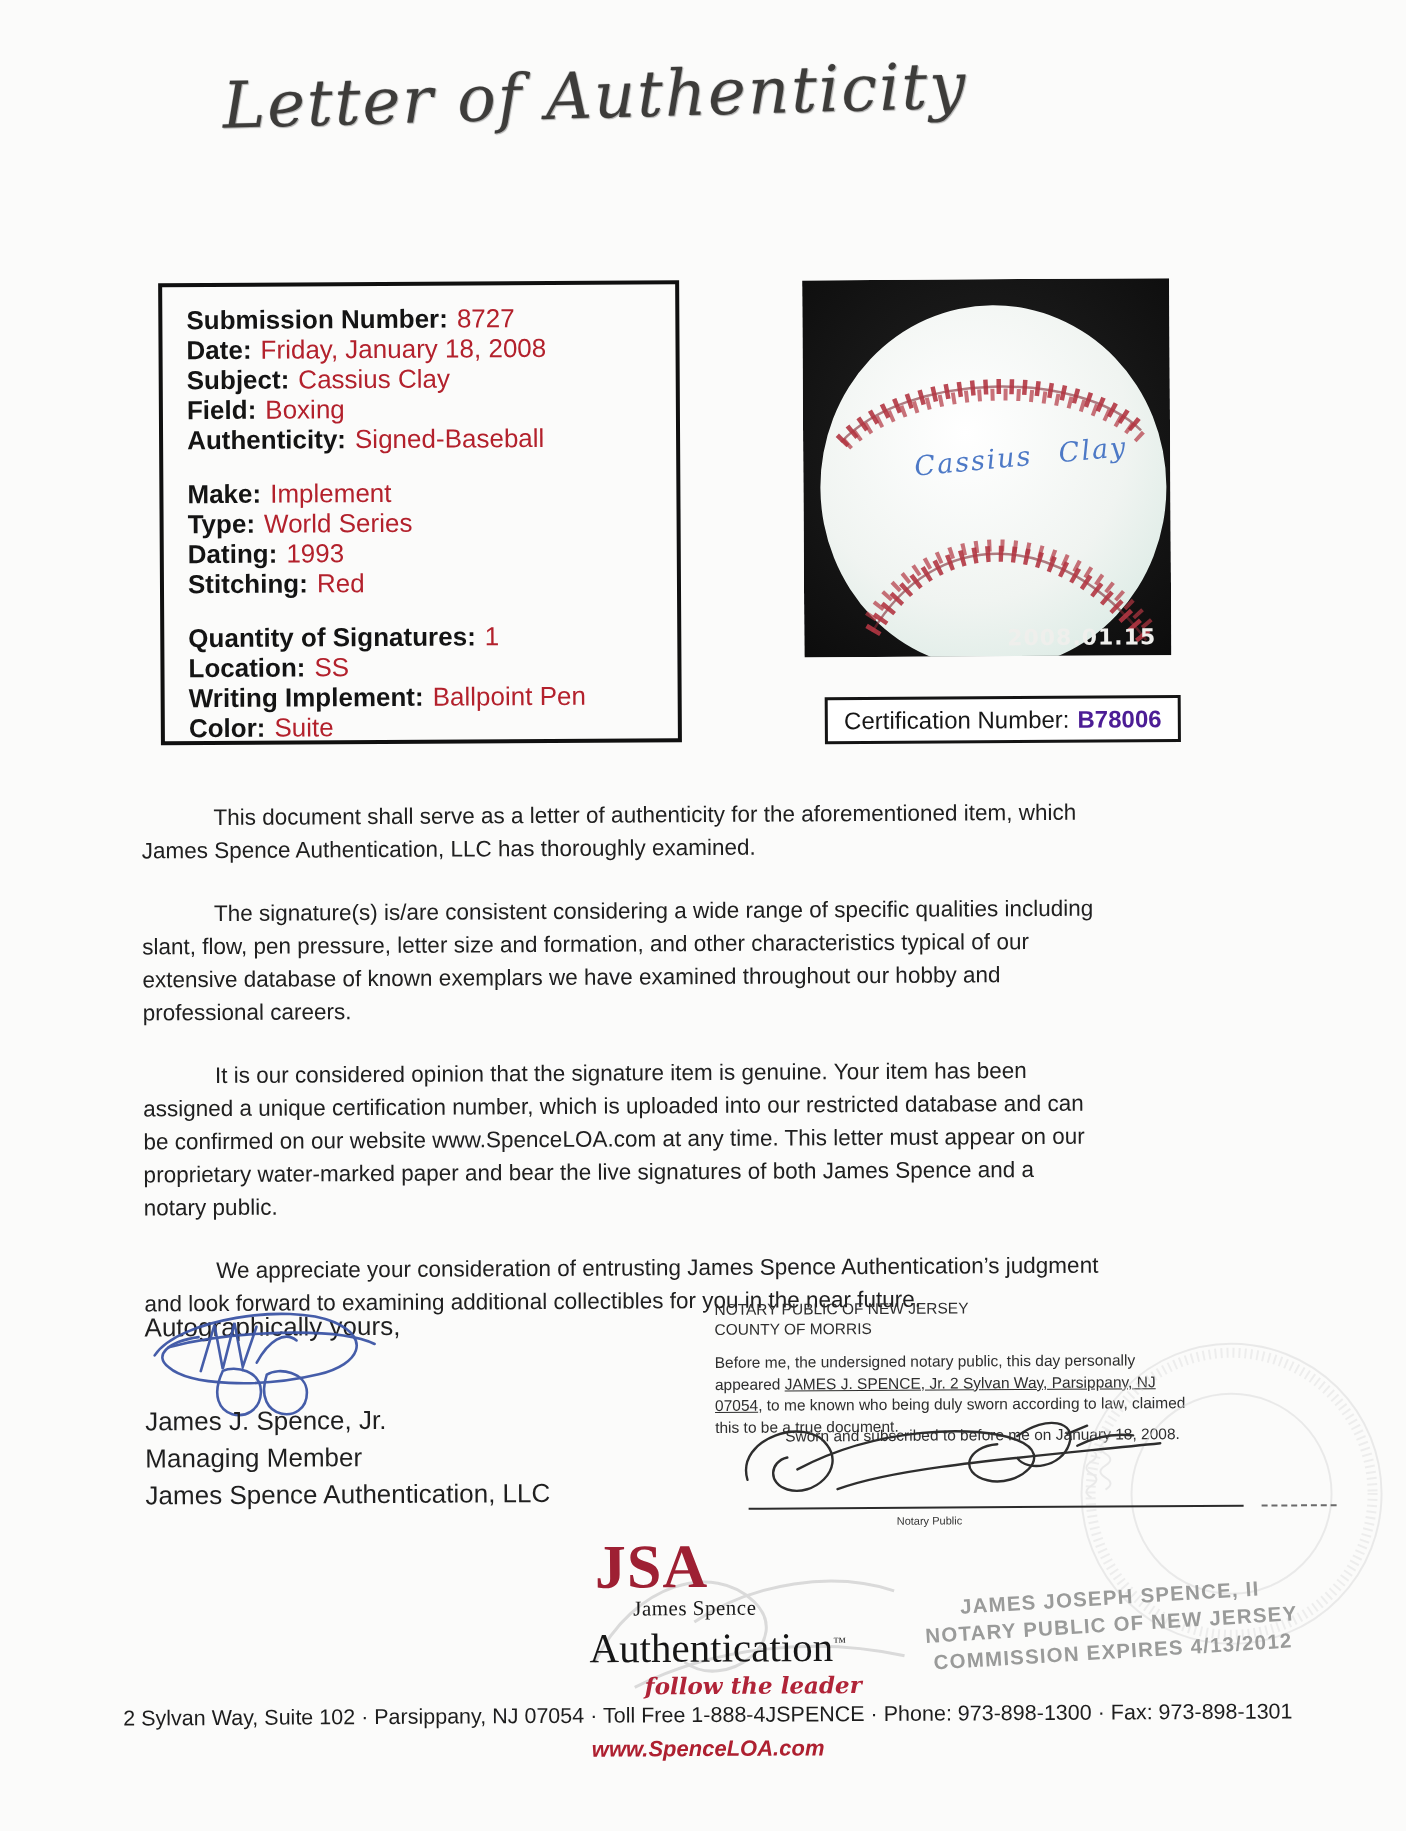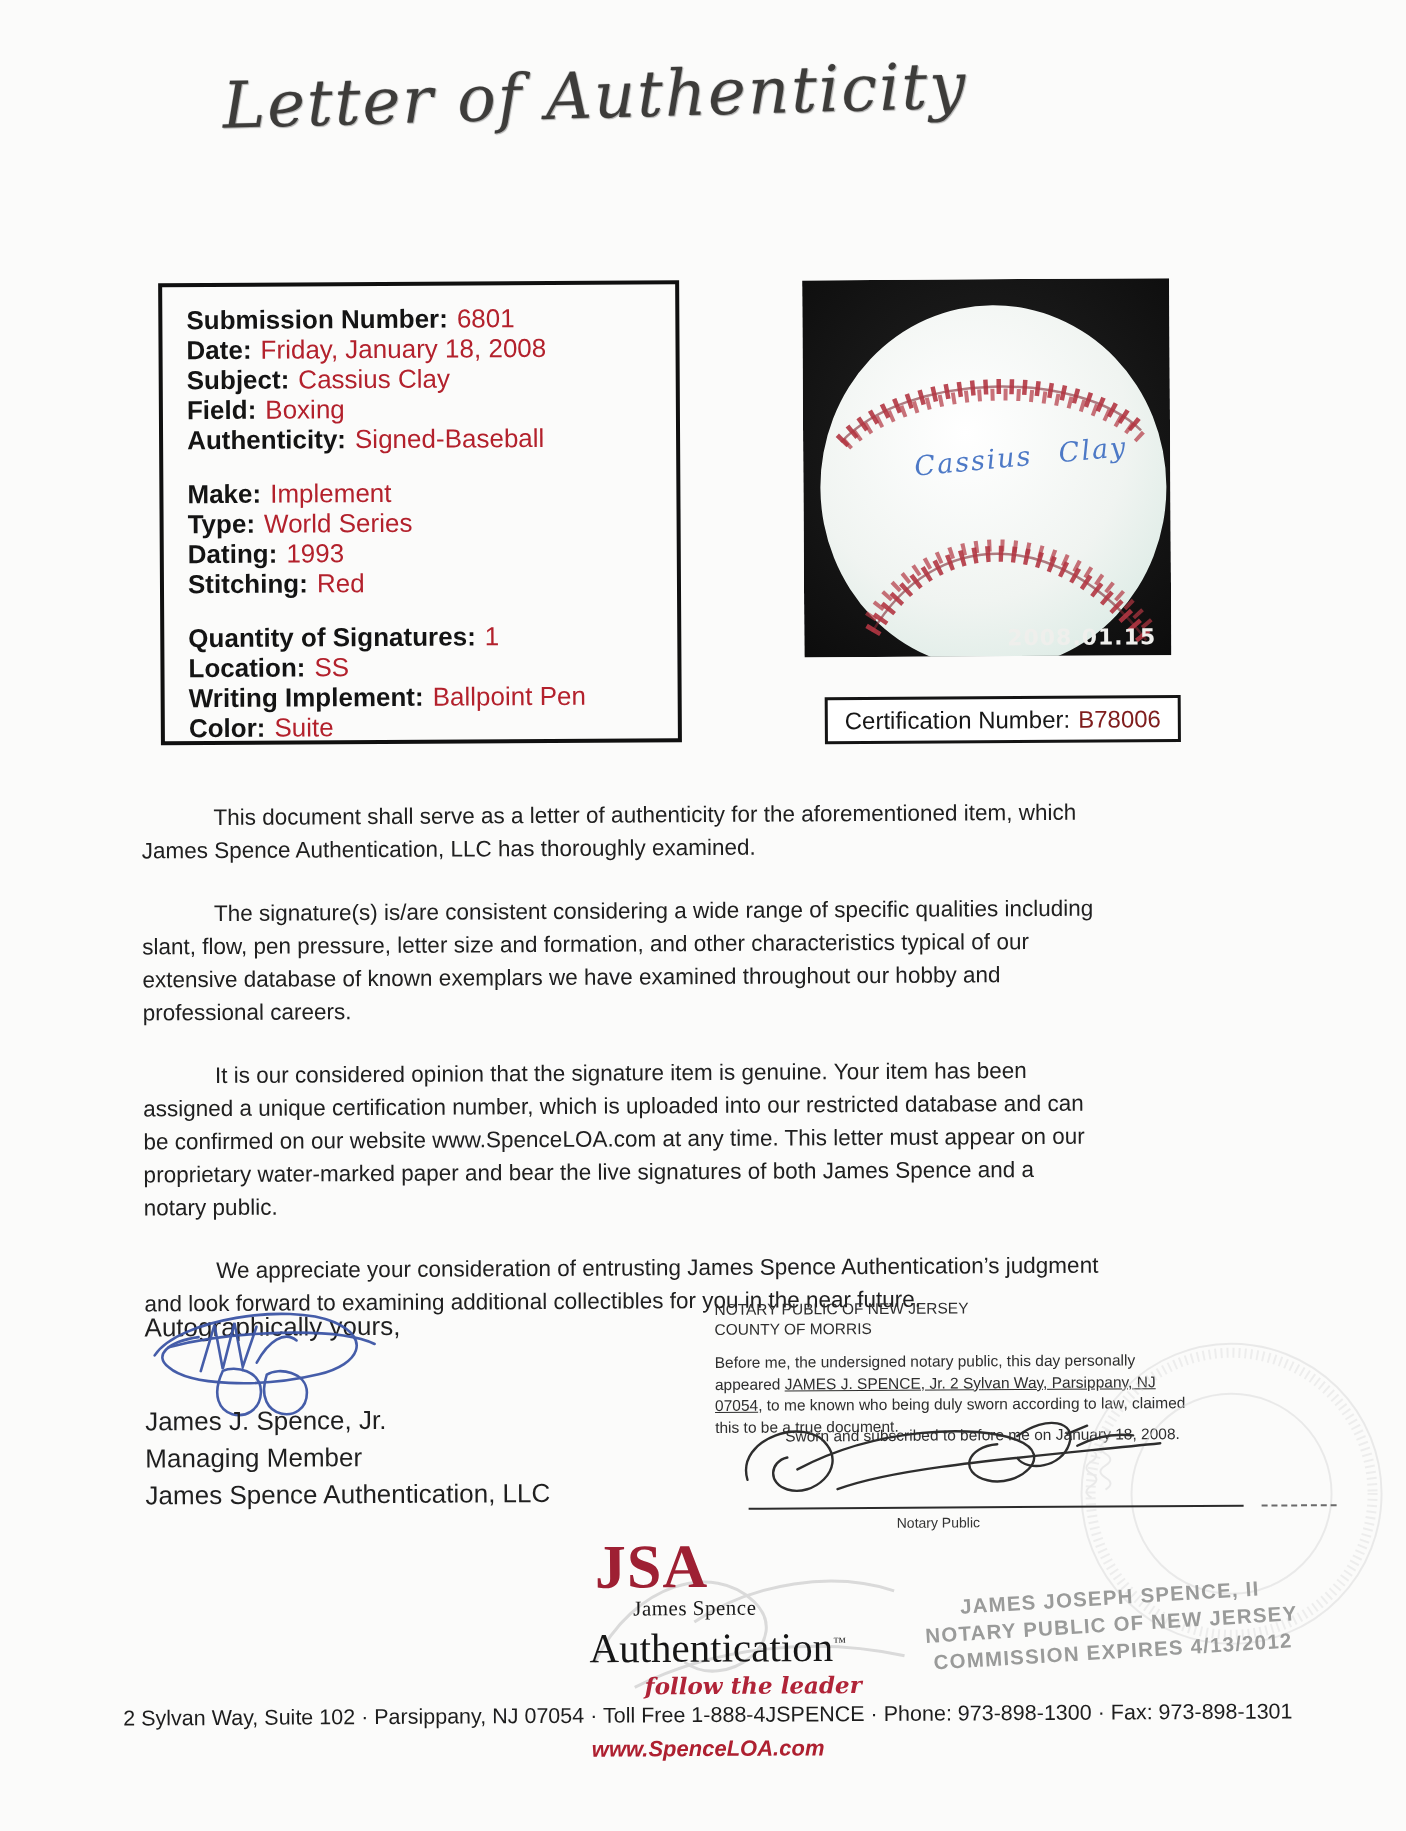--- a/index.html
+++ b/index.html
@@ -22,40 +22,40 @@
   .s-gap{height:24px;}
 
   
   .photo{position:absolute;left:806px;top:281px;width:367px;height:377px;}
 
   
   .cert-box{position:absolute;left:826px;top:698px;width:356px;height:47px;border:3px solid #141414;
             box-sizing:border-box;display:flex;align-items:center;justify-content:center;gap:8px;
             font-size:24px;background:#fff;}
   .cert-label{color:#171717;}
-  .cert-value{color:#7f1d1d;}
+  .cert-value{color:#4c1d95;font-weight:bold;}
 
   
   .body-text{position:absolute;left:142px;top:798px;width:958px;font-size:22.5px;line-height:33px;color:#202020;}
   .body-text p{margin:0 0 30px 0;text-indent:72px;}
 
   
   .salutation{position:absolute;left:142px;top:1309px;font-size:26px;color:#1f1f1f;}
   .spence-sig{position:absolute;left:134px;top:1296px;width:262px;height:136px;}
   .signoff-names{position:absolute;left:142px;top:1400px;font-size:26px;line-height:37px;color:#1f1f1f;}
 
   
   .notary-head{position:absolute;left:712px;top:1300px;font-size:15.5px;line-height:20px;color:#2e2e2e;}
   .notary-para{position:absolute;left:712px;top:1352px;width:478px;font-size:15.5px;line-height:21.5px;color:#2e2e2e;margin:0;}
   .notary-para .u{text-decoration:underline;}
   .sworn{position:absolute;left:782px;top:1428px;font-size:15.5px;color:#2e2e2e;}
   .notary-sig{position:absolute;left:712px;top:1408px;width:470px;height:125px;}
   .sigline{position:absolute;left:745px;top:1508px;width:495px;border-top:2px solid #2b2b2b;}
   .sigline-dash{position:absolute;left:1258px;top:1508px;width:75px;border-top:2px dashed #6a6a6a;}
-  .notary-label{position:absolute;left:893px;top:1516px;font-size:14px;color:#333;}
+  .notary-label{position:absolute;left:893px;top:1516px;font-size:11px;color:#333;}
 
   
   .seal{position:absolute;left:1068px;top:1332px;width:320px;height:330px;opacity:.5;}
   .stamp{position:absolute;left:872px;top:1586px;width:470px;transform:rotate(-3.2deg);
          text-align:center;color:#9a9b9a;font-size:20.5px;line-height:27px;letter-spacing:1.2px;font-weight:bold;}
 
   
   .watermark{position:absolute;left:560px;top:1542px;width:350px;height:170px;}
   .jsa-block{position:absolute;left:585px;top:1538px;width:300px;font-family:"Liberation Serif",serif;}
   .jsa-acronym{font-size:62px;font-weight:bold;color:#9e2033;line-height:56px;margin-left:6px;letter-spacing:1px;}
@@ -71,21 +71,21 @@
                font-style:italic;font-weight:bold;color:#ae2030;}
 </style>
 </head>
 <body>
 
 <div class="page">
 
   <div class="title">Letter of Authenticity</div>
 
   <div class="sub-box">
-    <div class="s-row"><span class="s-label">Submission Number:</span><span class="s-value">6801</span></div>
+    <div class="s-row"><span class="s-label">Submission Number:</span><span class="s-value">8727</span></div>
     <div class="s-row"><span class="s-label">Date:</span><span class="s-value">Friday, January 18, 2008</span></div>
     <div class="s-row"><span class="s-label">Subject:</span><span class="s-value">Cassius Clay</span></div>
     <div class="s-row"><span class="s-label">Field:</span><span class="s-value">Boxing</span></div>
     <div class="s-row"><span class="s-label">Authenticity:</span><span class="s-value">Signed-Baseball</span></div>
     <div class="s-gap"></div>
     <div class="s-row"><span class="s-label">Make:</span><span class="s-value">Implement</span></div>
     <div class="s-row"><span class="s-label">Type:</span><span class="s-value">World Series</span></div>
     <div class="s-row"><span class="s-label">Dating:</span><span class="s-value">1993</span></div>
     <div class="s-row"><span class="s-label">Stitching:</span><span class="s-value">Red</span></div>
     <div class="s-gap"></div>

